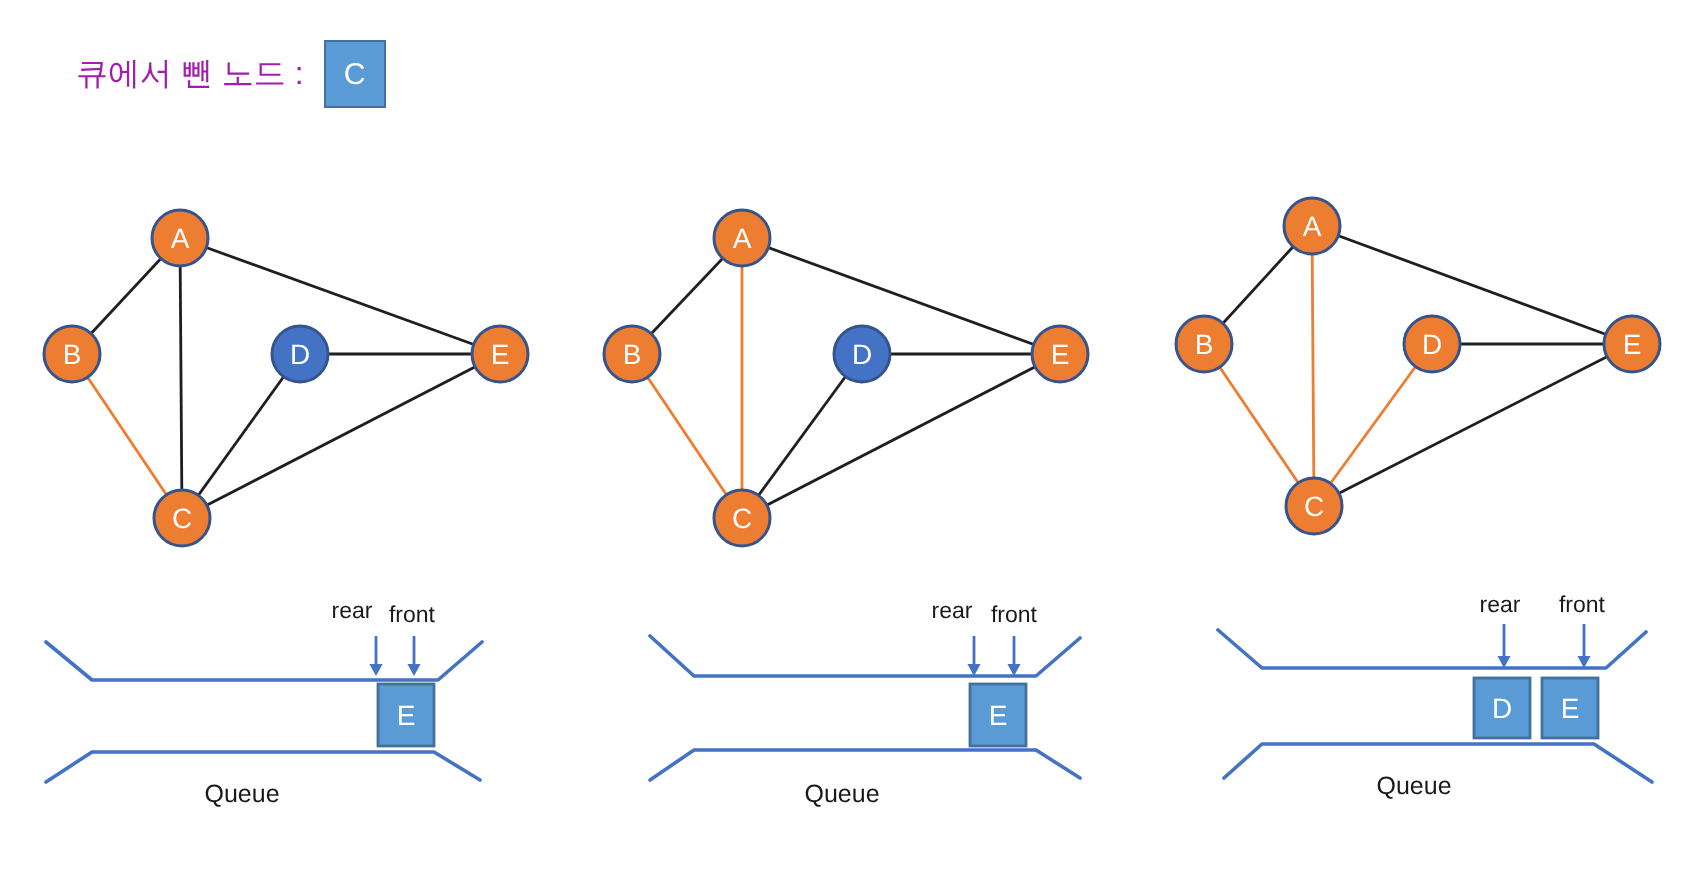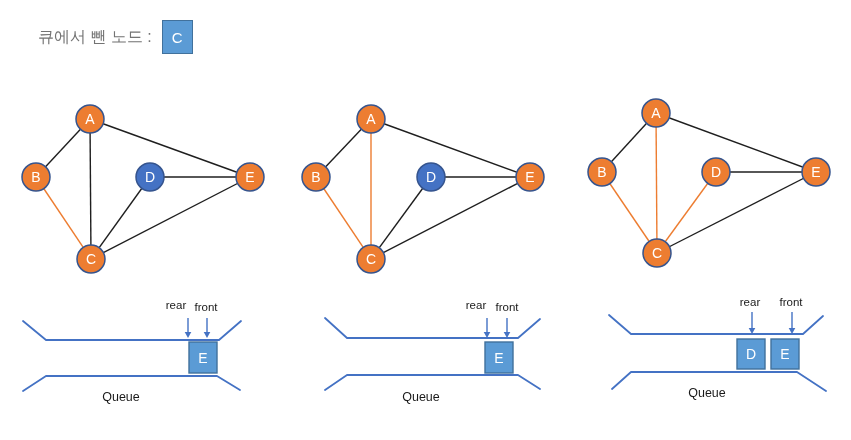--- a/index.html
+++ b/index.html
@@ -1,19 +1,19 @@
 <!DOCTYPE html>
 <html><head>
 <meta charset="utf-8">
 <style>
   html,body { margin:0; padding:0; background:#ffffff; }
   body { font-family:"Liberation Sans", sans-serif; }
   .stage { position:relative; width:851px; height:440px; background:#ffffff; overflow:hidden; }
   .header { position:absolute; left:38px; top:20px; display:flex; align-items:center; }
-  .title { font-size:16px; color:#737373; white-space:pre; }
+  .title { font-size:16px; color:#a21caf; white-space:pre; }
   .dq-box {
     margin-left:10px; width:29px; height:32px;
     display:flex; align-items:center; justify-content:center;
     font-size:15px; color:#ffffff;
   }
   svg.diagram { position:absolute; left:0; top:0; }
   svg text { font-family:"Liberation Sans", sans-serif; }
 </style>
 </head>
 <body>

